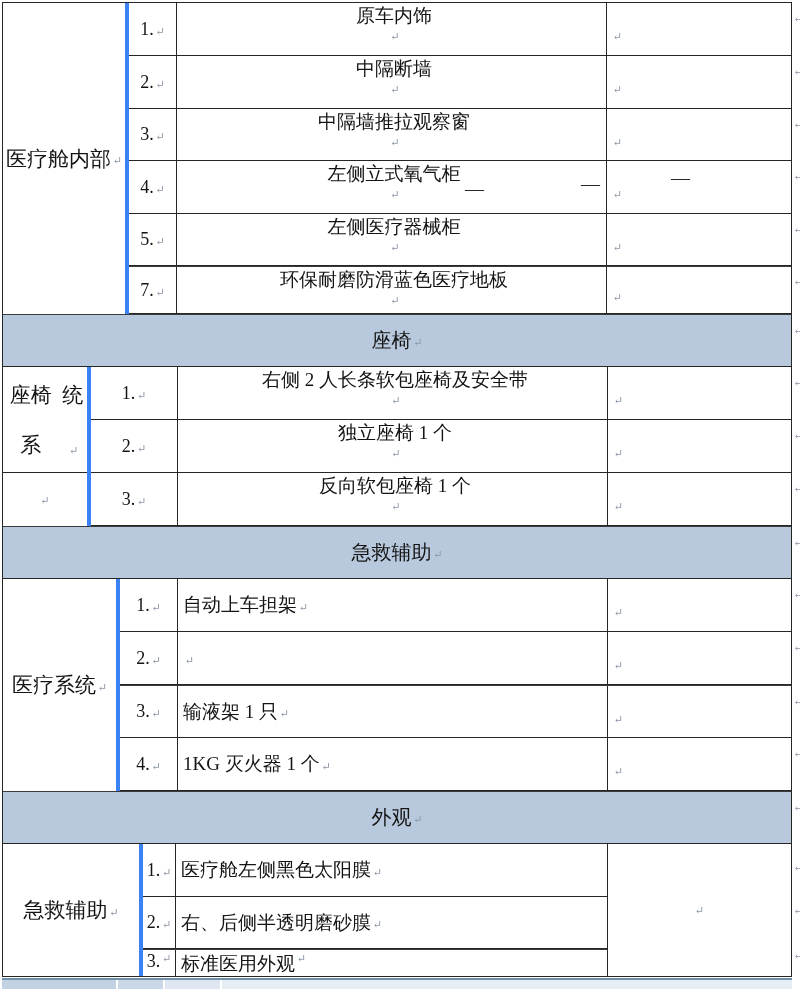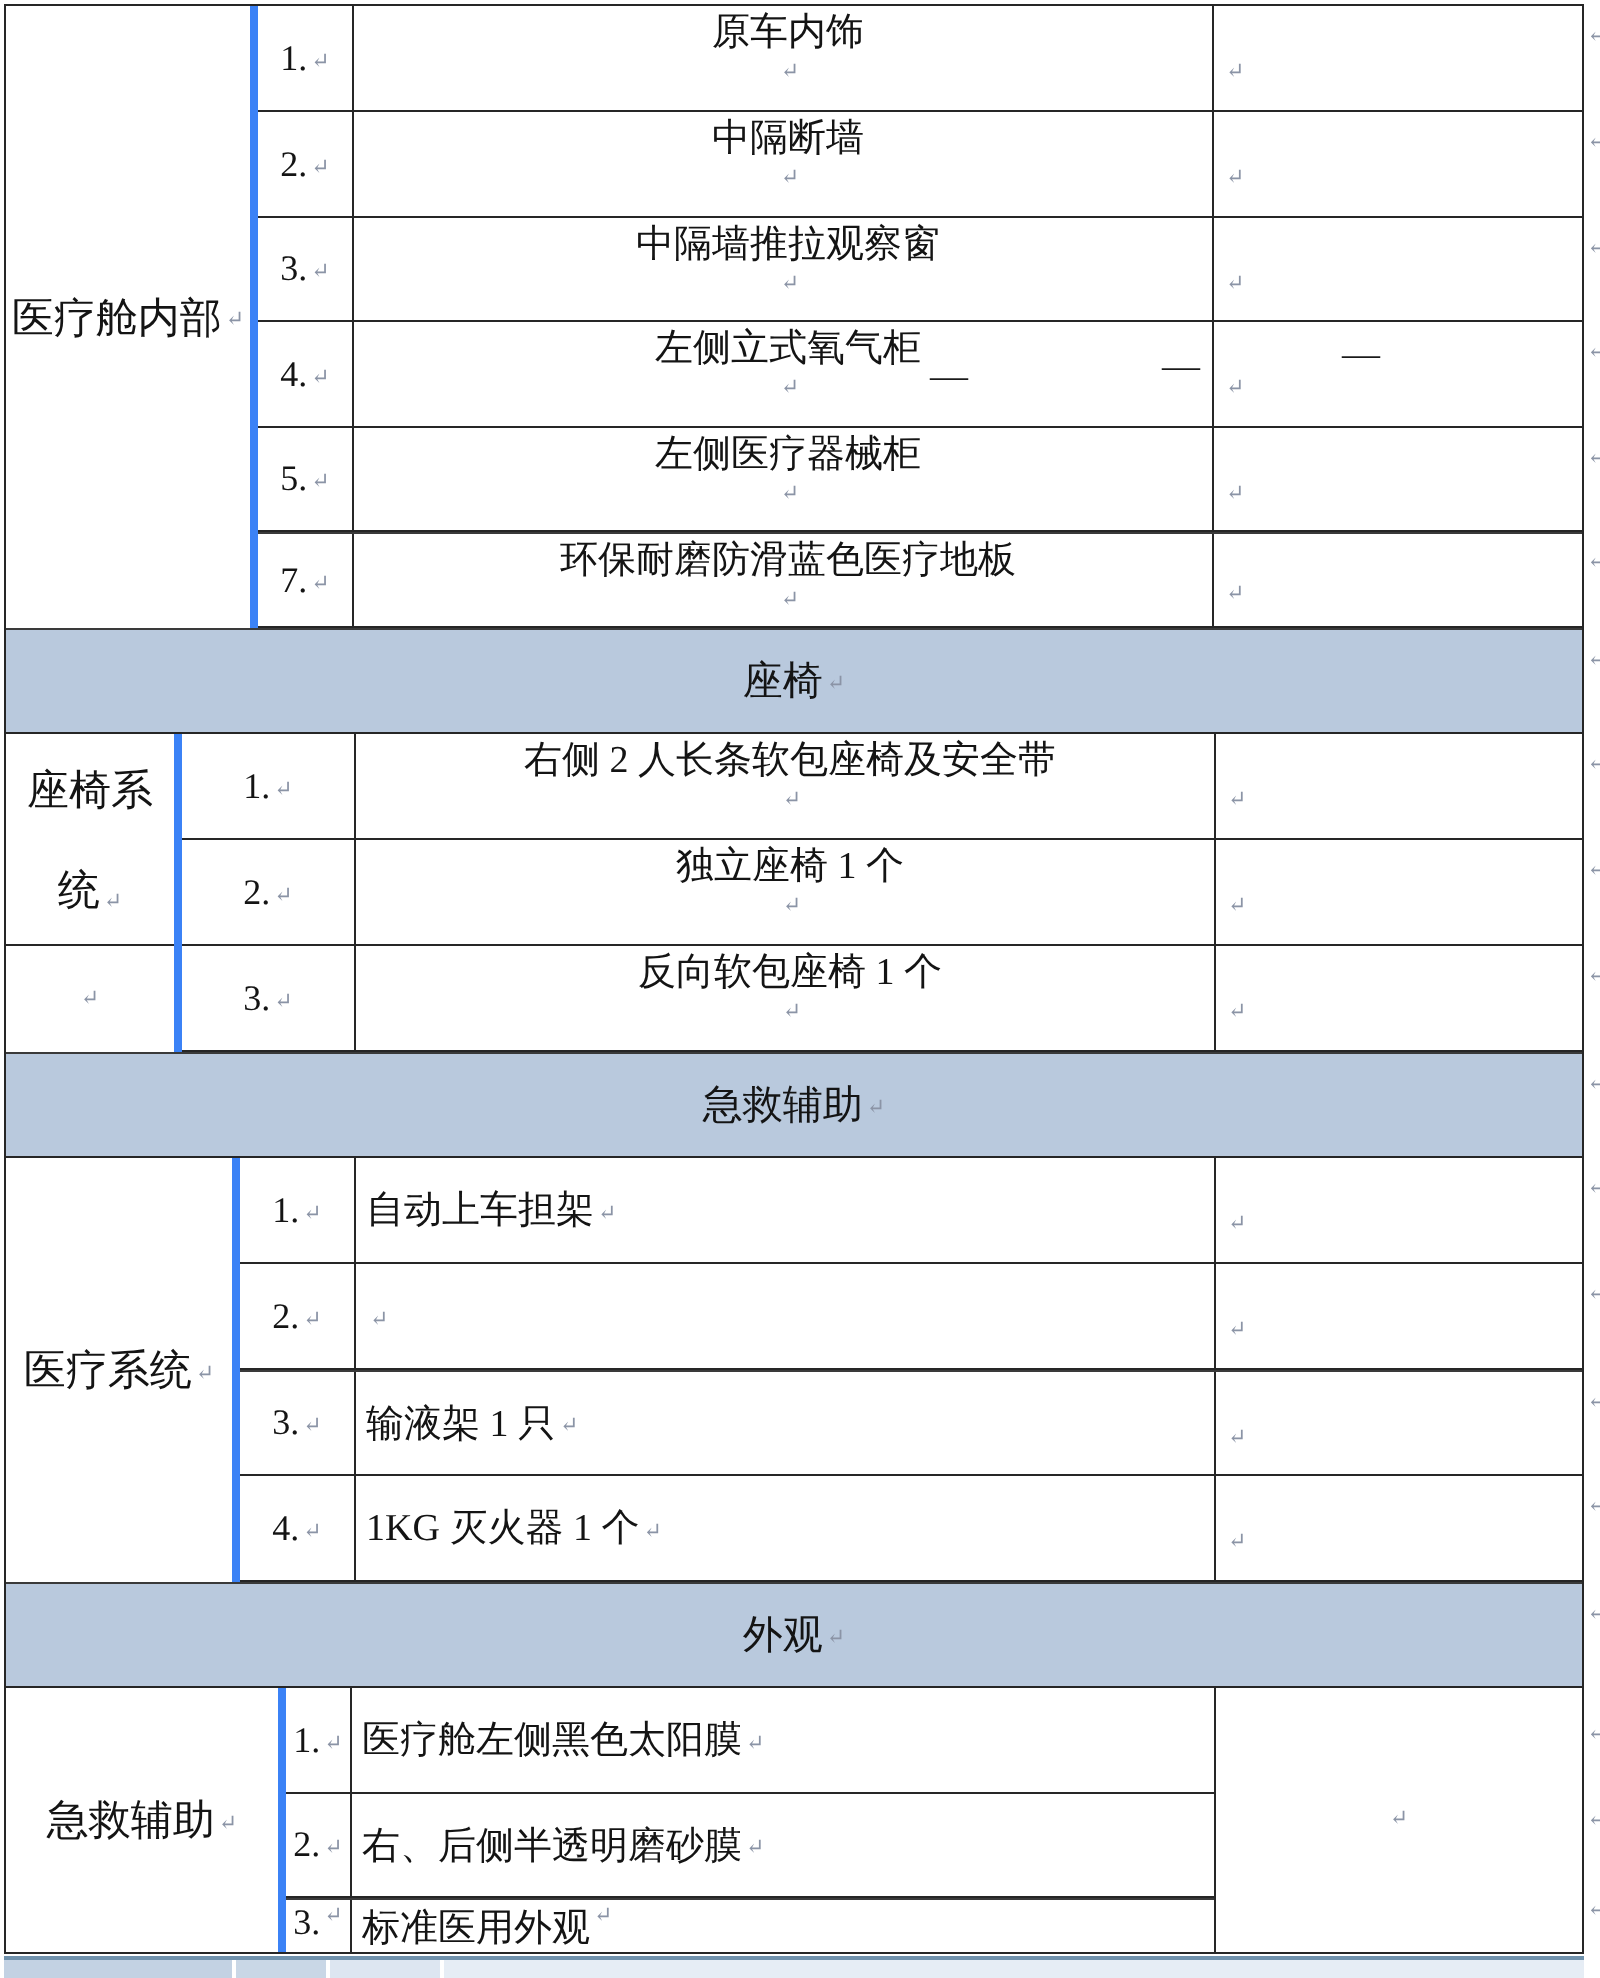--- a/index.html
+++ b/index.html
@@ -52,21 +52,21 @@
   .secA .lblcol{width:126px;}
   .secA .num{width:48px;}
   .secA .desc{width:430px;flex-direction:column;}
   .rA{height:53px;}
   .rA5{height:52px;}
   .rA7{height:48px;}
   
   .secB .lblcol{width:88px;padding:0;display:flex;flex-direction:column;align-items:stretch;justify-content:flex-start;}
   .lblB1{
     box-sizing:border-box;height:106px;border-bottom:1px solid #262626;
-    display:flex;flex-direction:column;align-items:center;justify-content:center;
+    display:flex;align-items:center;justify-content:center;
     font-size:21px;line-height:50px;
   }
   .lblB2{flex:1;position:relative;}
   .secB .num{width:87px;}
   .secB .desc{width:430px;flex-direction:column;}
   .rB{height:53px;}
   
   .secC .lblcol{width:117px;}
   .secC .num{width:58px;}
   .secC .desc{width:430px;}

